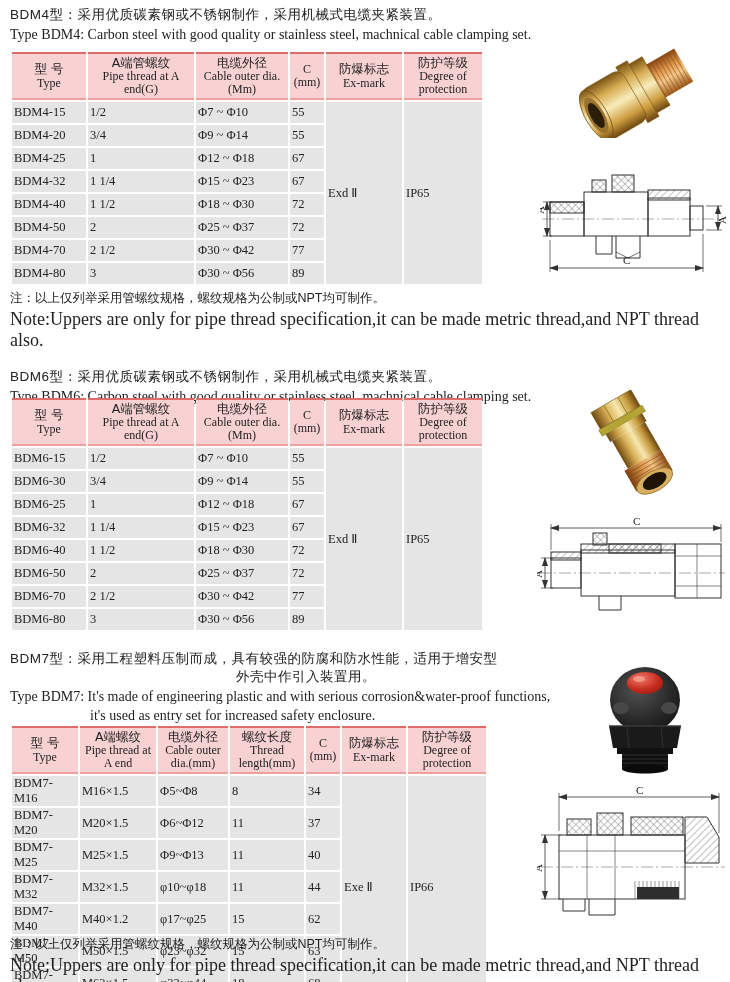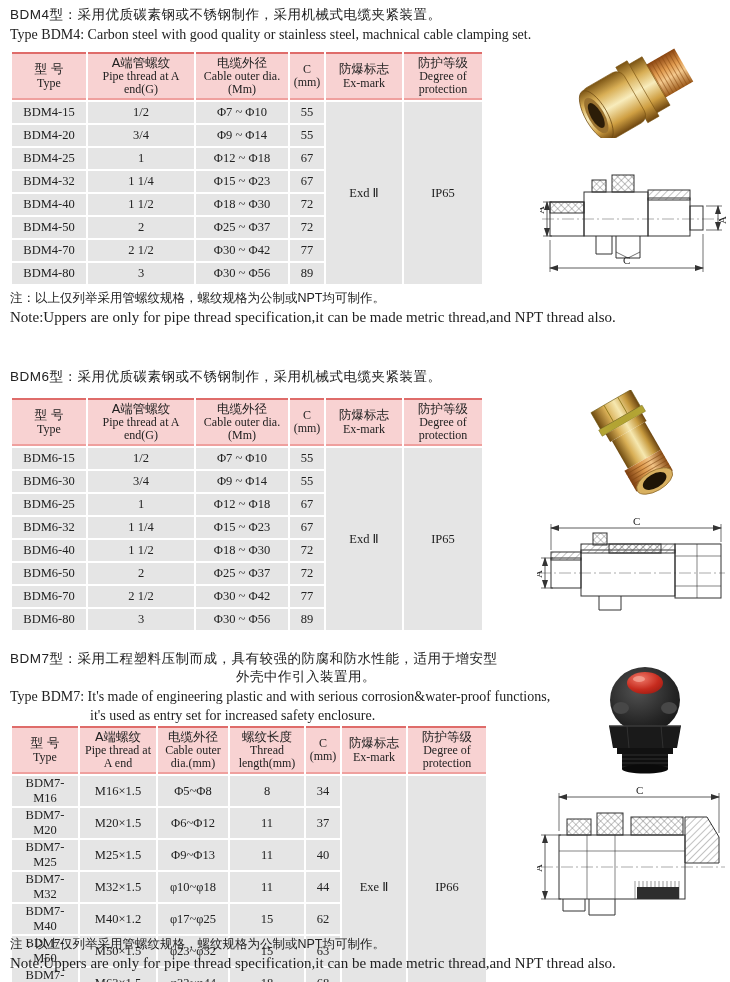--- a/index.html
+++ b/index.html
@@ -6,22 +6,22 @@
   html,body{margin:0;padding:0;}
   body{width:730px;height:982px;position:relative;background:#ffffff;
        font-family:"Liberation Serif",serif;color:#222;}
   .abs{position:absolute;}
   .cn{font-family:Liberation Sans, sans-serif;}
   .title-cn{font-size:13.5px;letter-spacing:.5px;}
   .title-en{font-size:14px;margin-top:3px;}
   .indent2{margin-left:52px;text-align:center;}
   .indent3{margin-left:80px;}
   .note-cn{font-size:12.5px;}
-  .note-en{font-size:15px;margin-top:2px;}
-  table.spec{border-spacing:2px;border-collapse:separate;text-align:center;}
+  .note-en{font-size:18px;margin-top:2px;}
+  table.spec{border-spacing:2px;border-collapse:separate;}
   .spec th{background:#f8d2d2;font-weight:normal;vertical-align:middle;
            border-top:2px solid #df6c6a;border-bottom:2px solid #efa09e;padding:2px 1px;}
   .spec th.h1{height:40px;}
   .spec th.h2{height:44px;}
   .spec th .hcn{font-family:"DejaVu Sans",sans-serif;font-size:12.5px;line-height:1.15;}
   .spec th .hen{font-size:12px;line-height:1.08;}
   .spec td{background:#e5e5e5;font-size:12.5px;height:21px;padding:0 2px;vertical-align:middle;}
   .spec.t3 td{height:19px;}
   svg text{font-family:"Liberation Serif",serif;}
 </style>
@@ -124,20 +124,21 @@
   </tbody>
 </table>
 
 <div class="abs" style="left:10px;top:290px;">
   <div class="cn note-cn">注：以上仅列举采用管螺纹规格，螺纹规格为公制或NPT均可制作。</div>
   <div class="note-en">Note:Uppers are only for pipe thread specification,it can be made metric thread,and NPT thread also.</div>
 </div>
 
 <div class="abs" style="left:10px;top:352px;margin-top:16px;">
   <div class="cn title-cn">BDM6型：采用优质碳素钢或不锈钢制作，采用机械式电缆夹紧装置。</div>
+  <div class="title-en">Type  BDM6:  Carbon  steel  with  good  quality  or  stainless  steel, machnical  cable clamping  set.</div>
 </div>
 
 <table class="spec abs" style="left:10px;top:396px;">
   <colgroup>
     <col style="width:74px">
       <col style="width:106px">
       <col style="width:92px">
     <col style="width:34px">
       <col style="width:76px">
       <col style="width:78px">

